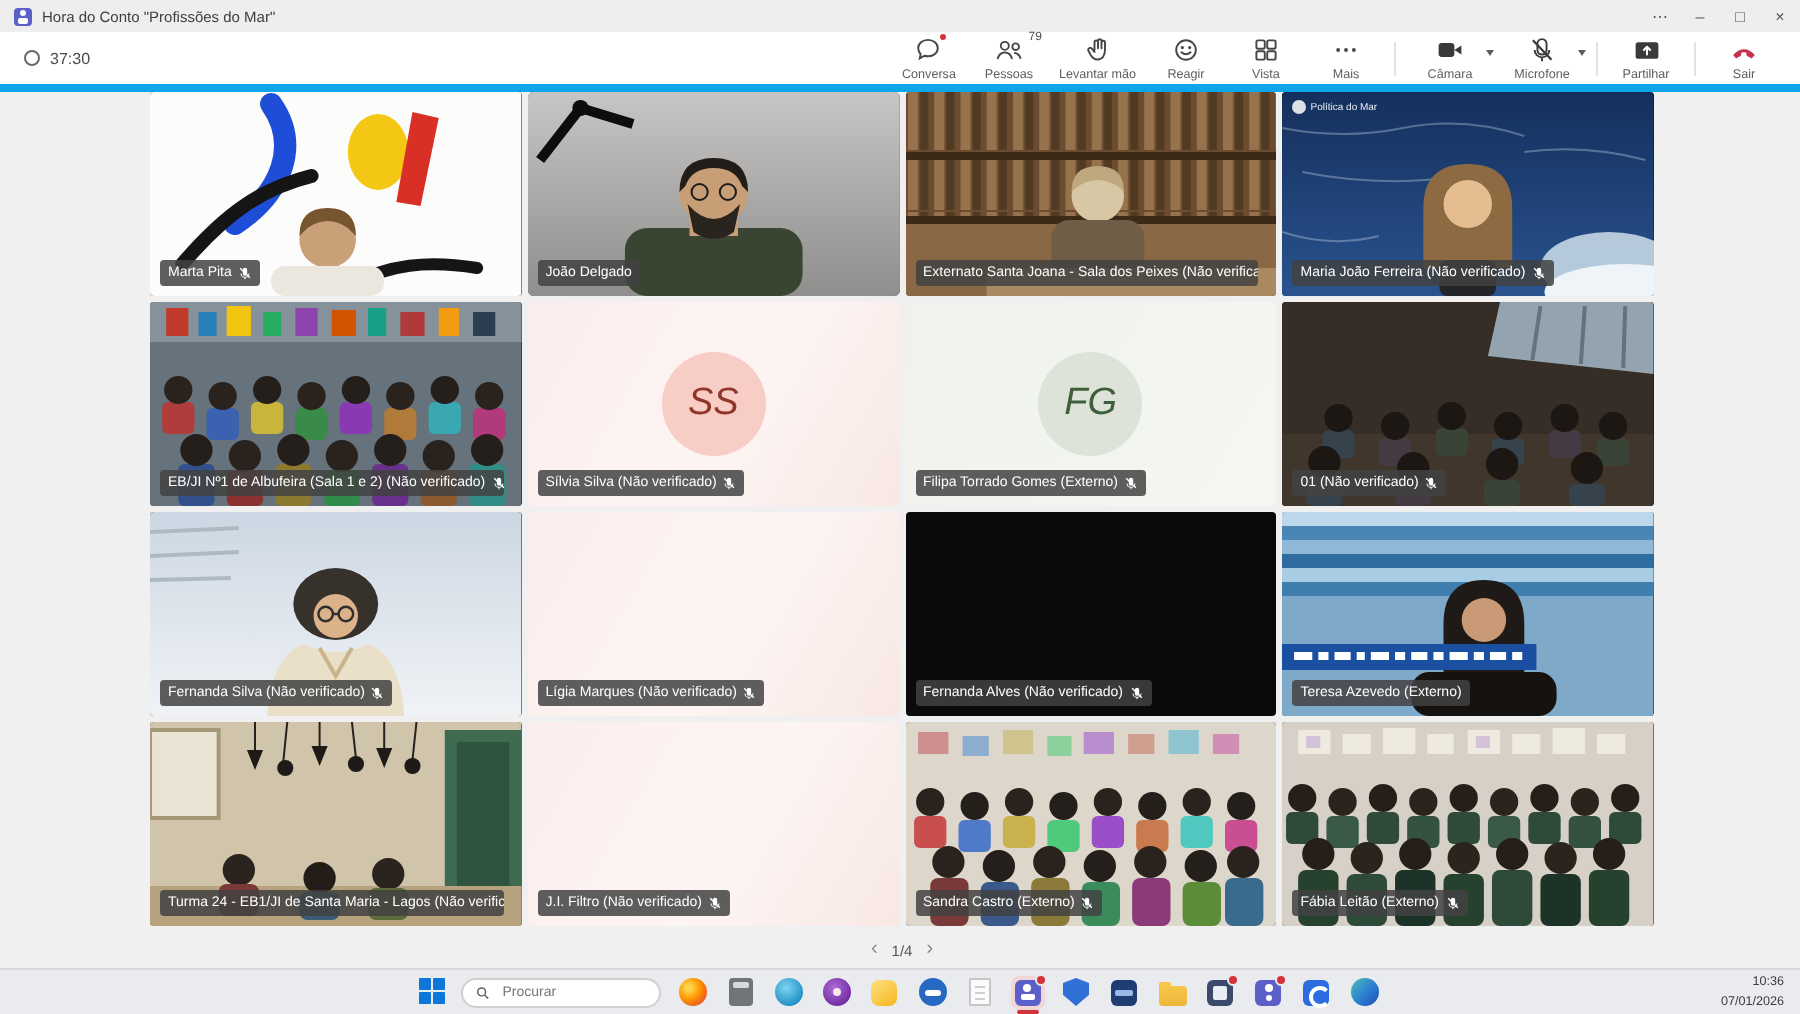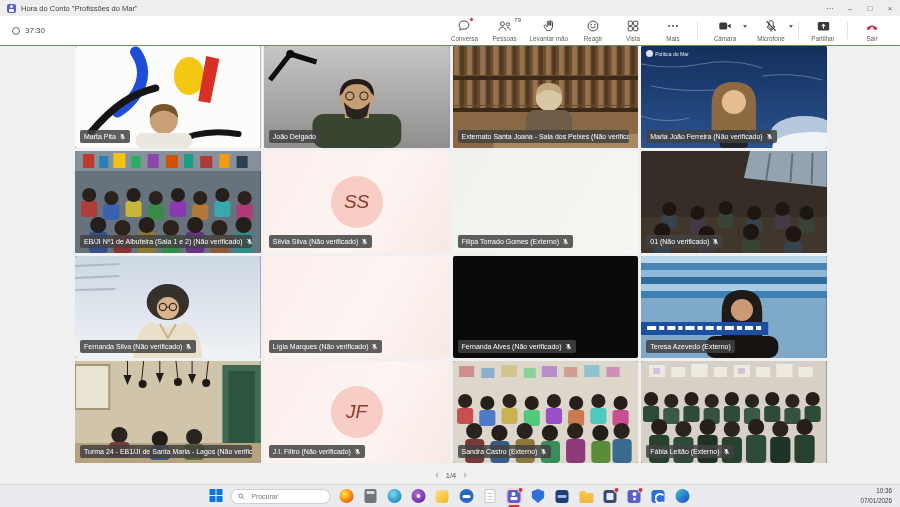--- a/index.html
+++ b/index.html
@@ -10,21 +10,21 @@
   .titlebar { position:absolute; top:0; left:0; right:0; height:16px; background:#efeeee; display:flex; justify-content:space-between; align-items:center; }
   .tb-left { display:flex; align-items:center; gap:5px; padding-left:7px; }
   .teams-mini { width:9px; height:9px; border-radius:2px; background:#5b5fc7; position:relative; }
   .teams-mini::before { content:""; position:absolute; left:2.5px; top:1.5px; width:3px; height:3px; background:#fff; border-radius:50%; }
   .teams-mini::after { content:""; position:absolute; left:2px; top:5.5px; width:5px; height:2.5px; background:#fff; border-radius:1px; }
   .win-title { font-size:7.5px; color:#3f3f3f; }
   .tb-right { display:flex; }
   .winctl { width:20px; height:16px; display:flex; align-items:center; justify-content:center; font-size:8px; color:#5a5a5a; }
 
   
-  .toolbar { position:absolute; top:16px; left:0; right:0; height:30px; background:#fff; border-bottom:1px solid #0ea5e9; }
+  .toolbar { position:absolute; top:16px; left:0; right:0; height:30px; background:#fff; border-bottom:4px solid #0ea5e9; }
   .timer { position:absolute; left:12px; top:0; height:100%; display:flex; align-items:center; gap:5px; font-size:8px; color:#4a4a4a; }
   .rec-ring { width:8px; height:8px; border:1.5px solid #6a6a6a; border-radius:50%; }
   .controls { position:absolute; right:8px; top:0; height:100%; display:flex; align-items:center; }
   .tbtn { position:relative; min-width:40px; padding:0 5px; height:100%; display:flex; flex-direction:column; align-items:center; justify-content:center; gap:2px; cursor:pointer; }
   .tbtn .tlabel { font-size:6.3px; color:#5f5e5c; white-space:nowrap; }
   .ticon { position:relative; height:14px; display:flex; align-items:center; }
   .ticon svg { display:block; }
   .reddot { position:absolute; top:-2px; right:-3px; width:5px; height:5px; border-radius:50%; background:#d13438; border:1px solid #fff; }
   .count { position:absolute; top:-2px; right:-9px; font-size:6px; color:#4a4a4a; }
   .chev { position:absolute; right:1px; top:9px; width:0; height:0; border-left:2.5px solid transparent; border-right:2.5px solid transparent; border-top:3px solid #5f5e5c; }
@@ -418,20 +418,23 @@
           <span>Sílvia Silva (Não verificado)</span>
           <svg width="7" height="7" viewBox="0 0 16 16">
               <path d="M8 11a2.5 2.5 0 0 0 2.5-2.5v-4a2.5 2.5 0 0 0-5 0v4A2.5 2.5 0 0 0 8 11z" fill="#fff"></path>
               <path d="M3.5 8.5a4.5 4.5 0 0 0 9 0M8 13v2" stroke="#fff" fill="none" stroke-width="1.2"></path>
               <path d="M2.5 2.5l11 11" stroke="#fff" stroke-width="1.6"></path>
             </svg>
         </div>
       </div>
 
       <div class="tile init-green">
+        <div class="avatar">
+            <span>FG</span>
+          </div>
         <div class="nameplate">
           <span>Filipa Torrado Gomes (Externo)</span>
           <svg width="7" height="7" viewBox="0 0 16 16">
               <path d="M8 11a2.5 2.5 0 0 0 2.5-2.5v-4a2.5 2.5 0 0 0-5 0v4A2.5 2.5 0 0 0 8 11z" fill="#fff"></path>
               <path d="M3.5 8.5a4.5 4.5 0 0 0 9 0M8 13v2" stroke="#fff" fill="none" stroke-width="1.2"></path>
               <path d="M2.5 2.5l11 11" stroke="#fff" stroke-width="1.6"></path>
             </svg>
         </div>
       </div>
 
@@ -597,23 +600,20 @@
           <circle cx="118" cy="76" r="8" fill="#2b231d"></circle>
             <rect x="108" y="83" width="20" height="16" rx="4" fill="#5e6b3a"></rect>
         </svg>
         <div class="nameplate">
           <span>Turma 24 - EB1/JI de Santa Maria - Lagos (Não verificado)</span>
 
         </div>
       </div>
 
       <div class="tile init-pink">
-        <div class="avatar">
-            <span>JF</span>
-          </div>
         <div class="nameplate">
           <span>J.I. Filtro (Não verificado)</span>
           <svg width="7" height="7" viewBox="0 0 16 16">
               <path d="M8 11a2.5 2.5 0 0 0 2.5-2.5v-4a2.5 2.5 0 0 0-5 0v4A2.5 2.5 0 0 0 8 11z" fill="#fff"></path>
               <path d="M3.5 8.5a4.5 4.5 0 0 0 9 0M8 13v2" stroke="#fff" fill="none" stroke-width="1.2"></path>
               <path d="M2.5 2.5l11 11" stroke="#fff" stroke-width="1.6"></path>
             </svg>
         </div>
       </div>
 

